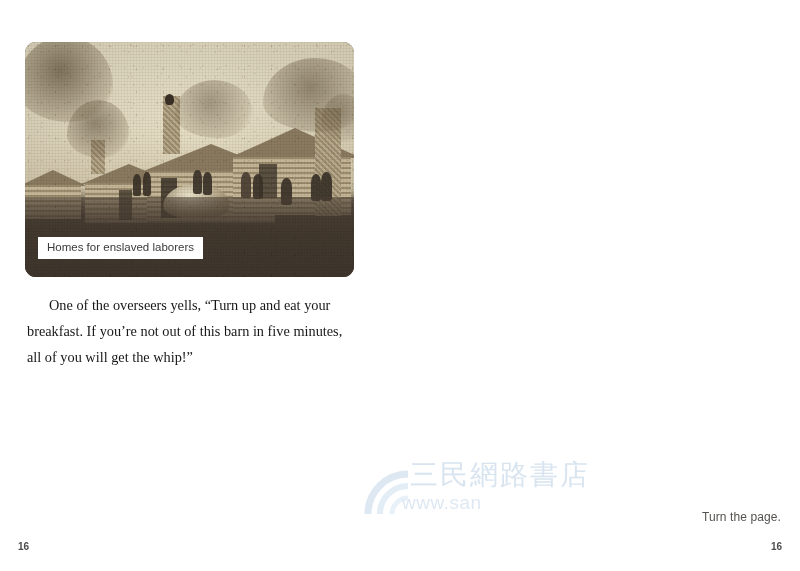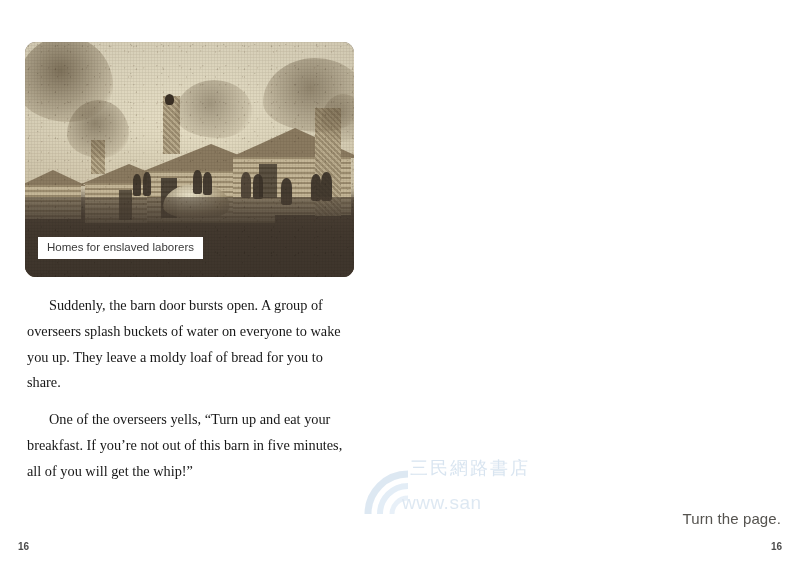--- a/index.html
+++ b/index.html
@@ -153,21 +153,21 @@
     margin: 0 0 11px 0;
     text-indent: 22px;
   }
   .column p:last-child { margin-bottom: 0; }
 
   .turn-page {
     position: absolute;
     right: 19px;
     top: 510px;
     font-family: "Liberation Sans", sans-serif;
-    font-size: 15px;
+    font-size: 12px;
     color: #55534f;
     letter-spacing: 0.1px;
   }
 
   
   .folio {
     position: absolute;
     bottom: 19px;
     font-family: "Liberation Sans", sans-serif;
     font-size: 10px;
@@ -190,21 +190,21 @@
   }
   .wm-arcs {
     position: absolute;
     left: 0; top: 2px;
     width: 60px; height: 62px;
   }
   .wm-cn {
     position: absolute;
     left: 48px; top: 4px;
     font-family: "DejaVu Sans", sans-serif;
-    font-size: 18px;
+    font-size: 28px;
     letter-spacing: 2px;
     color: #b9cfe4;
     white-space: nowrap;
   }
   .wm-url {
     position: absolute;
     left: 40px; top: 40px;
     font-family: "Liberation Sans", sans-serif;
     font-size: 19px;
     color: #c3d6e8;
@@ -269,21 +269,20 @@
       <div class="figure" style="left:296px; top:130px; width:11px; height:29px;"></div>
 
       <div class="darkbase"></div>
       <div class="texture"></div>
       <div class="grain"></div>
 
       <div class="photo-caption">Homes for enslaved laborers</div>
     </div>
 
     <div class="column left">
-      <p>Suddenly, the barn door bursts open. A group of overseers splash buckets of water on everyone to wake you up. They leave a moldy loaf of bread for you to share.</p>
       <p>One of the overseers yells, “Turn up and eat your breakfast. If you’re not out of this barn in five minutes, all of you will get the whip!”</p>
     </div>
 
     <div class="folio left">16</div>
   </div>
 
   <div class="page">
 
     <div class="turn-page">Turn the page.</div>
 

